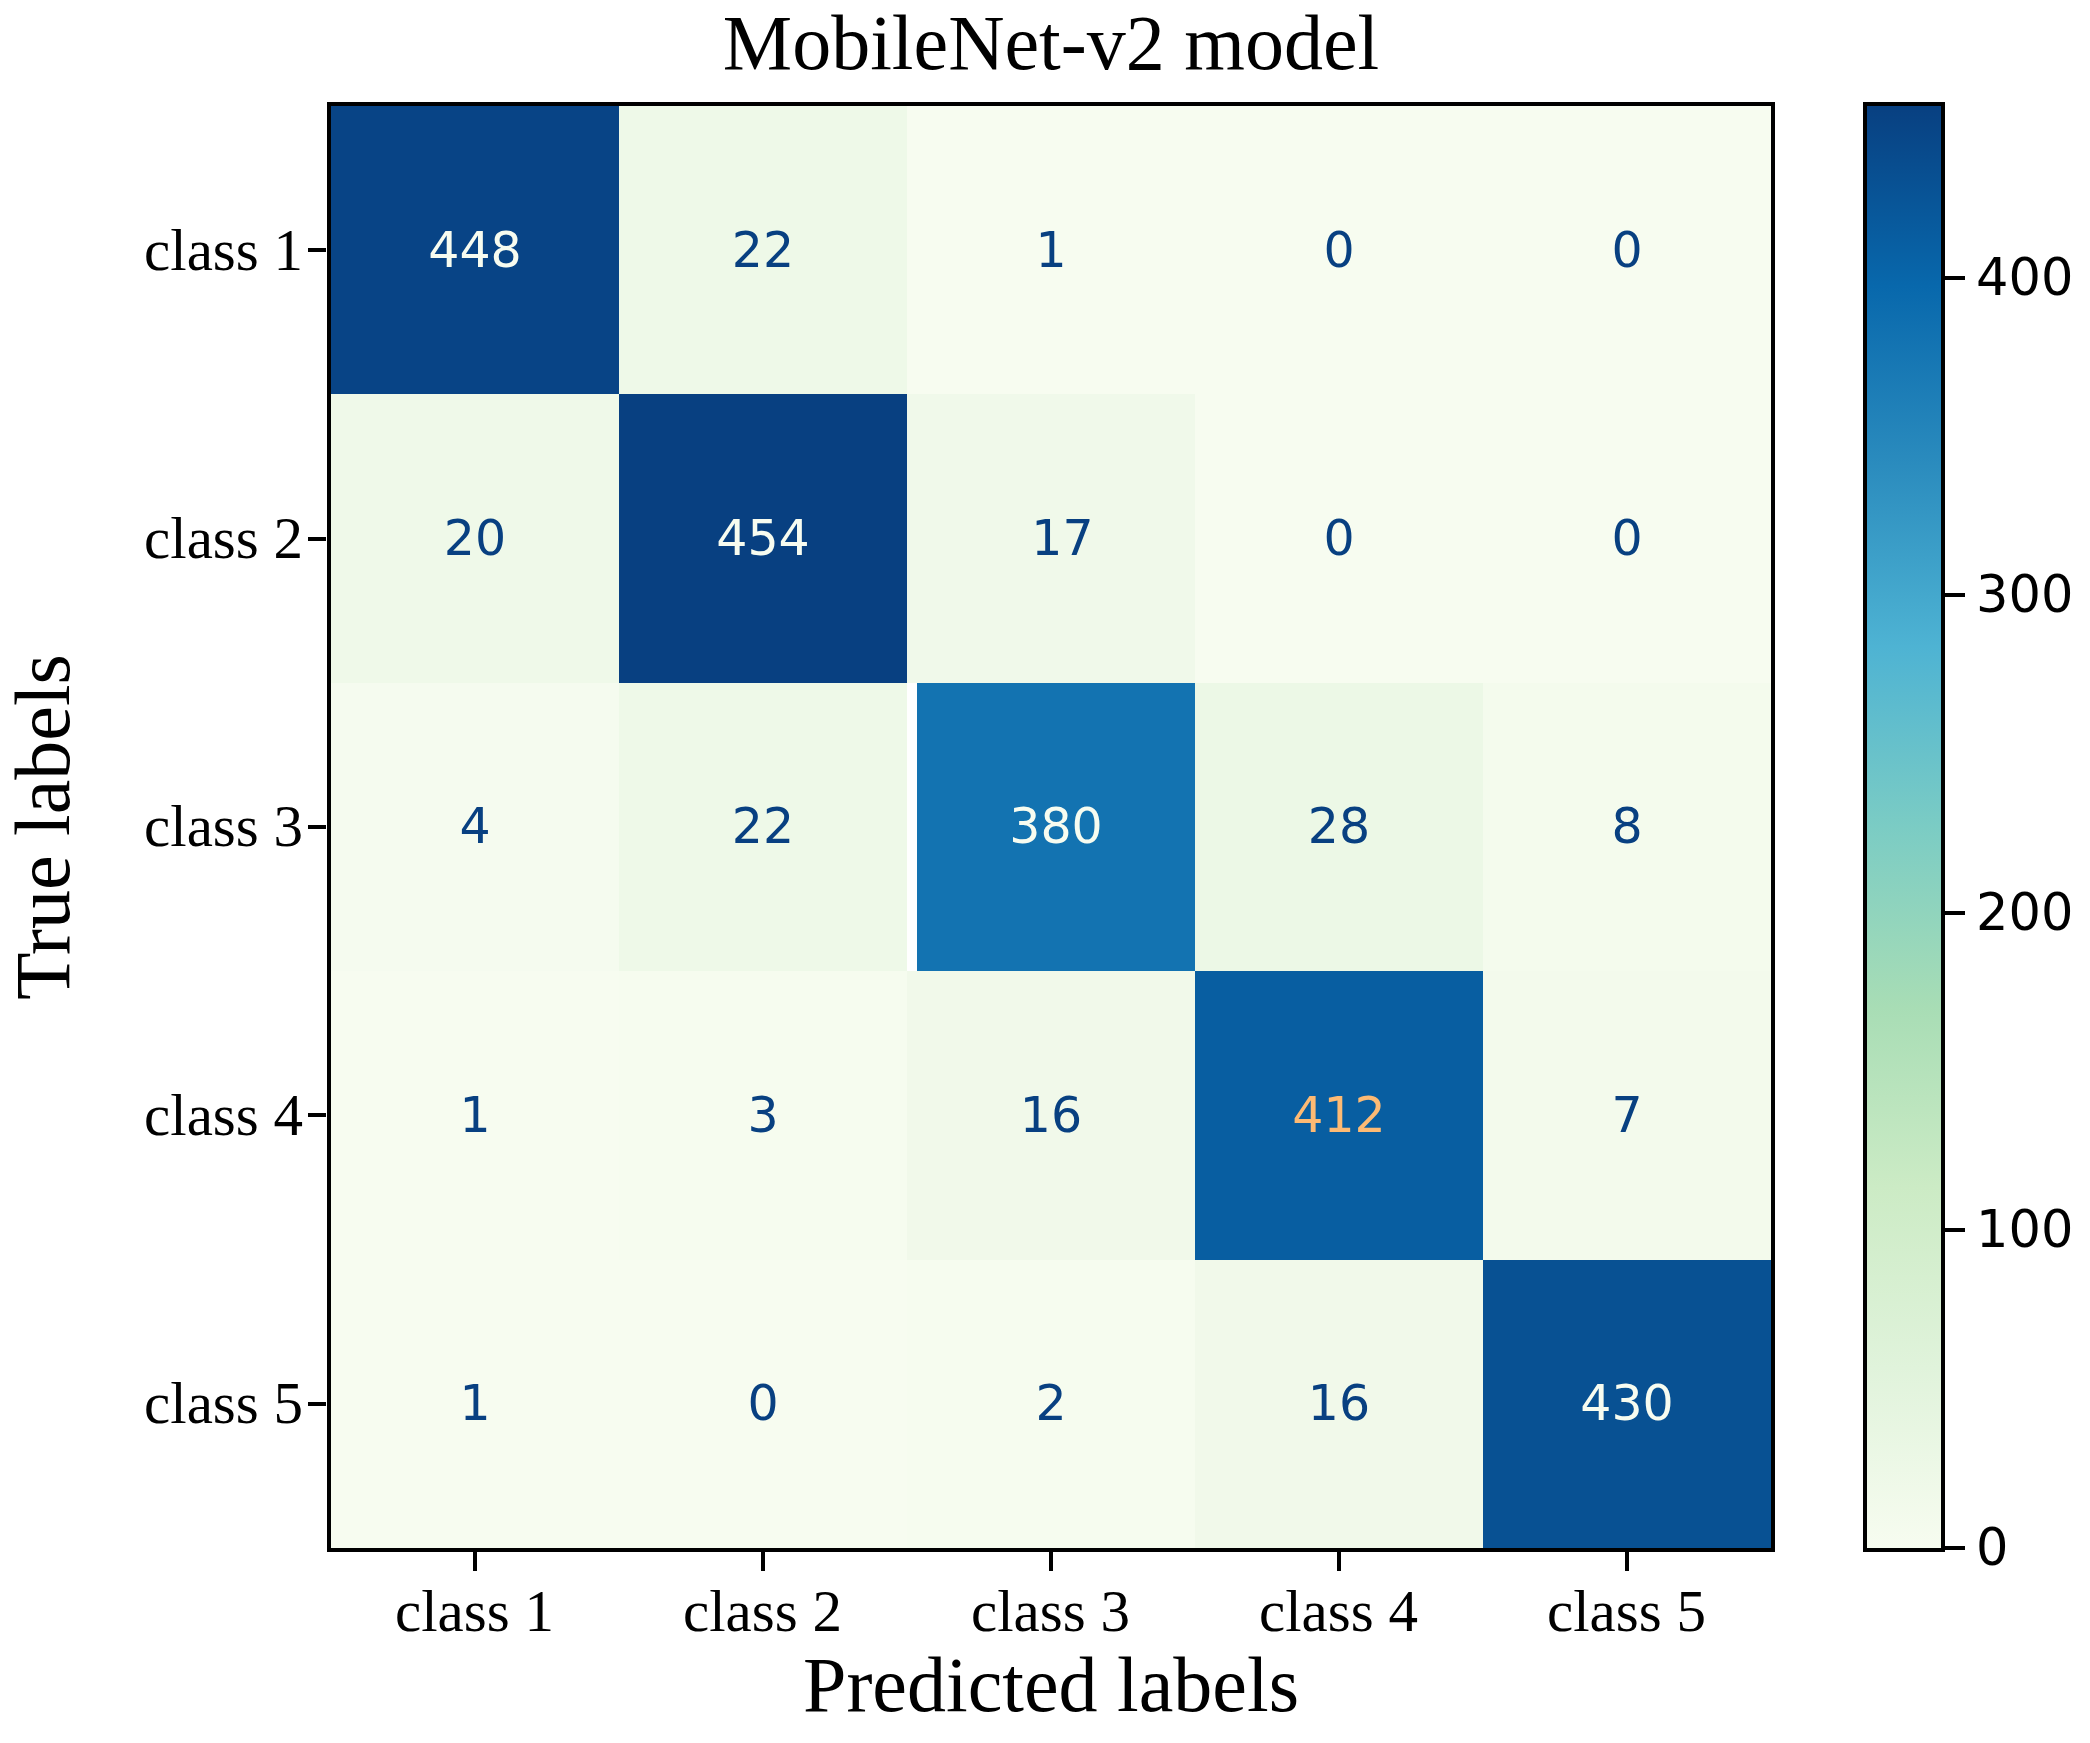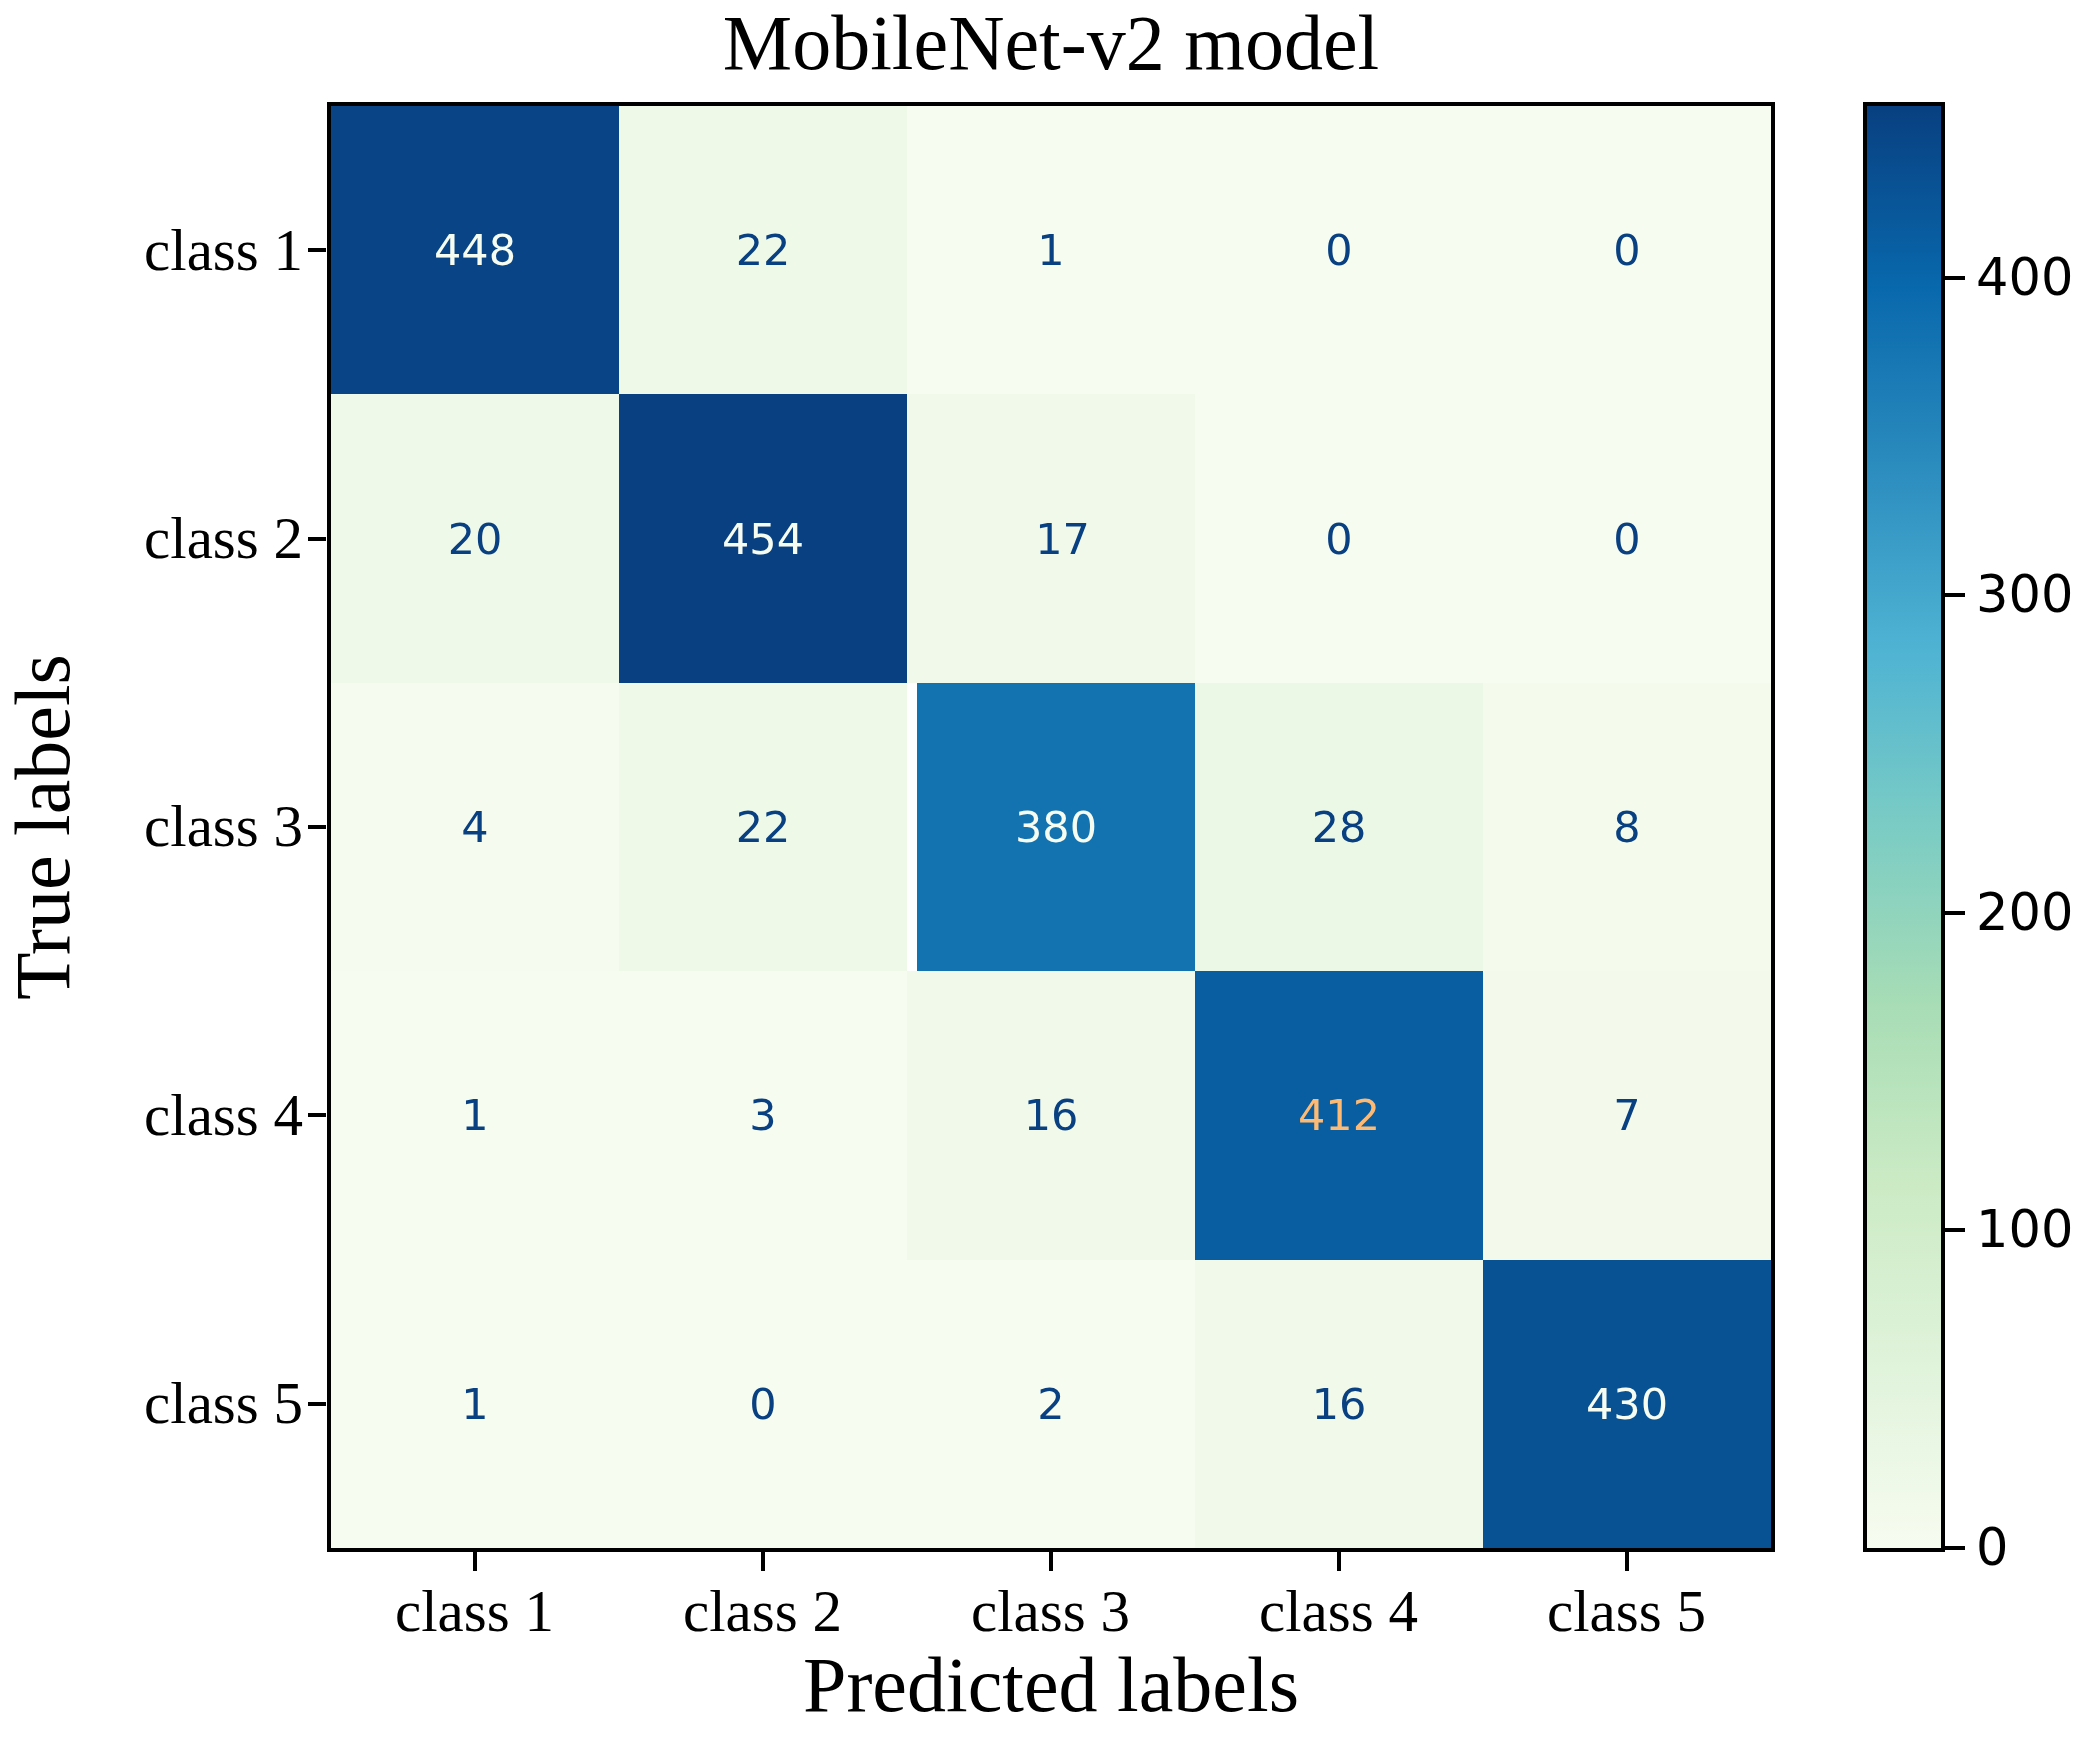--- a/index.html
+++ b/index.html
@@ -48,21 +48,21 @@
     border: 4.1px solid #000000;
     display: grid;
     grid-template-columns: repeat(5, 1fr);
     grid-template-rows: repeat(5, 1fr);
   }
   .heatmap-cell {
     display: flex;
     align-items: center;
     justify-content: center;
     font-family: "DejaVu Sans", sans-serif;
-    font-size: 43px;
+    font-size: 49px;
   }
   
   .y-tick-mark {
     position: absolute;
     left: 308px; width: 18px; height: 4.1px;
     background: #000000;
   }
   .x-tick-mark {
     position: absolute;
     top: 1552px; width: 4.1px; height: 19px;

